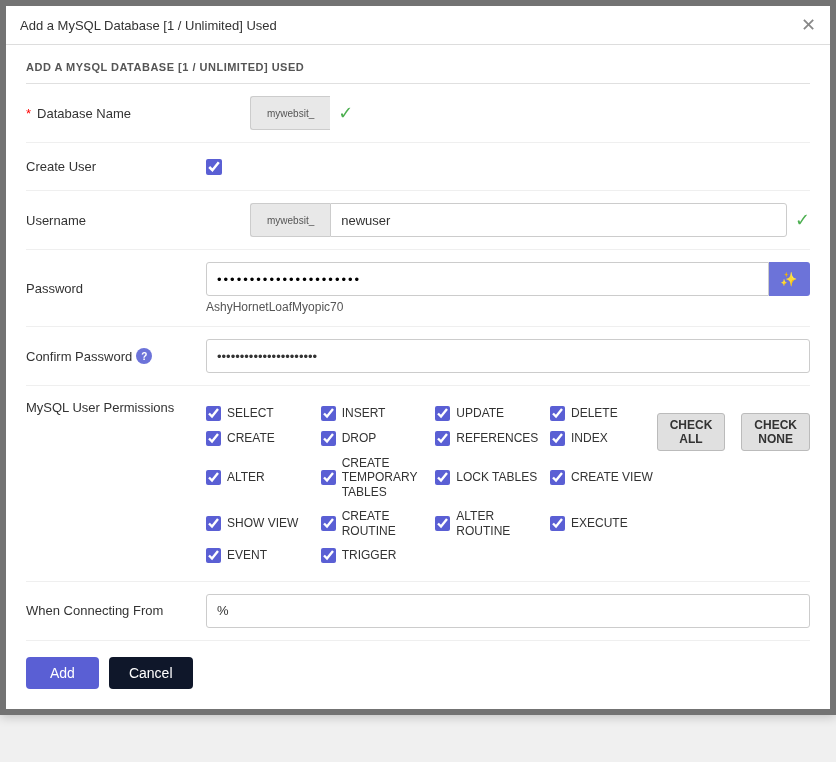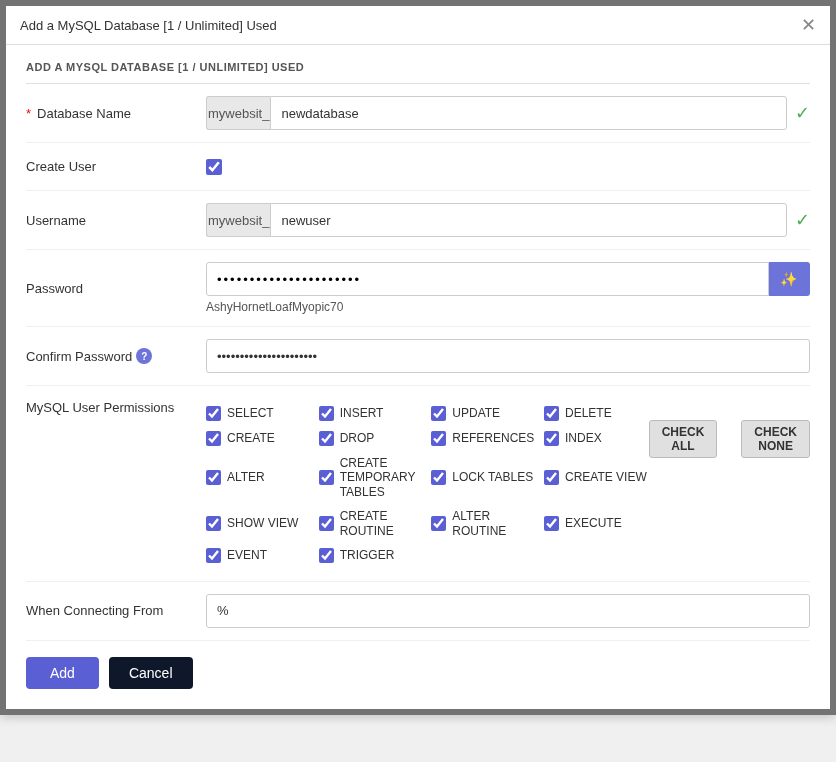--- a/index.html
+++ b/index.html
@@ -7,36 +7,36 @@
     .dialog-wrapper { width: 836px; background: #fff; border: 6px solid #737373; box-shadow: 0 2px 10px rgba(0,0,0,0.2); }
     .dialog-titlebar { background: #fff; border-bottom: 1px solid #ddd; padding: 10px 14px; display: flex; justify-content: space-between; align-items: center; font-size: 13px; color: #333; }
     .dialog-titlebar .close-btn { background: none; border: none; cursor: pointer; font-size: 18px; color: #888; line-height: 1; }
     .dialog-body { padding: 0 20px 20px 20px; }
     .form-header { font-size: 11px; font-weight: bold; color: #555; letter-spacing: 0.5px; padding: 16px 0 10px 0; border-bottom: 1px solid #e0e0e0; margin-bottom: 0; }
     .form-row { display: flex; align-items: center; padding: 12px 0; border-bottom: 1px solid #efefef; min-height: 48px; }
     .form-row.top-align { align-items: flex-start; padding-top: 14px; }
     .form-label { width: 180px; font-size: 13px; color: #333; flex-shrink: 0; display: flex; align-items: center; gap: 4px; }
     .form-label .required { color: red; margin-right: 2px; }
     .form-control-area { flex: 1; display: flex; align-items: center; gap: 0; position: relative; }
-    .input-prefix { background: #e8e8e8; border: 1px solid #ccc; border-right: none; padding: 6px 1px; font-size: 13px; color: #555; border-radius: 3px 0 0 3px; height: 34px; display: flex; align-items: center; white-space: nowrap; }
+    .input-prefix { background: #e8e8e8; border: 1px solid #ccc; border-right: none; padding: 6px 16px; font-size: 10px; color: #555; border-radius: 3px 0 0 3px; height: 34px; display: flex; align-items: center; white-space: nowrap; margin-left: 44px; }
     .input-field { border: 1px solid #ccc; padding: 6px 10px; font-size: 13px; color: #333; border-radius: 0 3px 3px 0; height: 34px; flex: 1; outline: none; }
     .input-solo { border: 1px solid #ccc; padding: 6px 10px; font-size: 13px; color: #333; border-radius: 3px; height: 34px; flex: 1; outline: none; }
     .check-icon { color: #4caf50; font-size: 18px; margin-left: 8px; }
     .checkbox-wrapper { display: flex; align-items: center; }
     .checkbox-wrapper input[type="checkbox"] { width: 16px; height: 16px; accent-color: #5a5fd4; }
     .password-area { display: flex; flex: 1; flex-direction: column; }
     .password-input-row { display: flex; align-items: center; gap: 0; position: relative; }
     .password-input { border: 1px solid #ccc; padding: 6px 10px; font-size: 13px; border-radius: 3px 0 0 3px; height: 34px; flex: 1; outline: none; letter-spacing: 2px; }
     .password-generate-btn { background: #6c73d9; border: none; color: #fff; padding: 0 12px; height: 34px; cursor: pointer; border-radius: 0 3px 3px 0; font-size: 14px; display: flex; align-items: center; justify-content: center; }
     .password-hint { font-size: 12px; color: #555; margin-top: 4px; }
     .permissions-grid { display: grid; grid-template-columns: repeat(4, 1fr); gap: 10px 8px; padding: 6px 0; }
     .perm-item { display: flex; align-items: center; gap: 6px; font-size: 12px; color: #333; }
     .perm-item input[type="checkbox"] { width: 15px; height: 15px; accent-color: #5a5fd4; flex-shrink: 0; }
     .perm-item label { font-size: 12px; color: #333; line-height: 1.2; }
-    .check-buttons { display: flex; gap: 24px; margin-top: 20px; }
+    .check-buttons { display: flex; gap: 16px; margin-top: 13px; }
     .check-btn { background: #e0e0e0; border: 1px solid #bbb; padding: 4px 12px; font-size: 12px; cursor: pointer; border-radius: 3px; color: #333; font-weight: bold; }
     .help-icon { background: #6c73d9; color: #fff; border-radius: 50%; width: 16px; height: 16px; font-size: 10px; display: flex; align-items: center; justify-content: center; cursor: pointer; flex-shrink: 0; font-weight: bold; }
     .action-row { display: flex; gap: 10px; padding-top: 16px; }
     .btn-add { background: #5a5fd4; color: #fff; border: none; padding: 8px 24px; font-size: 14px; border-radius: 4px; cursor: pointer; }
     .btn-cancel { background: #0f172a; color: #fff; border: none; padding: 8px 20px; font-size: 14px; border-radius: 4px; cursor: pointer; }
   </style>
 </head>
 <body>
 
 <div class="dialog-wrapper">
@@ -47,21 +47,20 @@
   <div class="dialog-body">
     <div class="form-header">ADD A MYSQL DATABASE [1 / UNLIMITED] USED</div>
 
     <div class="form-row">
       <div class="form-label">
         <span class="required">*</span>
         <span>Database Name</span>
       </div>
       <div class="form-control-area">
         <span class="input-prefix">mywebsit_</span>
-        <input type="text" class="input-field" value="newdatabase" style="">
         <span class="check-icon">✓</span>
       </div>
     </div>
 
     <div class="form-row">
       <div class="form-label">Create User</div>
       <div class="form-control-area">
         <div class="checkbox-wrapper">
           <input type="checkbox" checked="" style="">
         </div>

